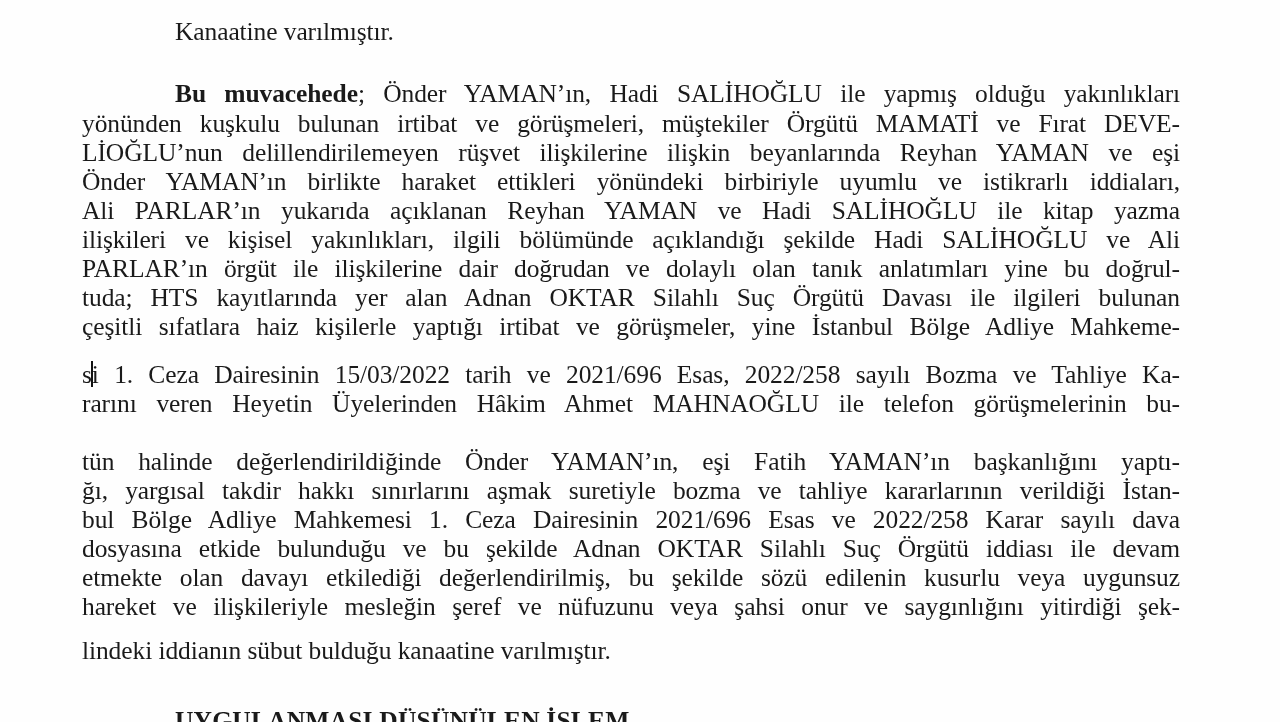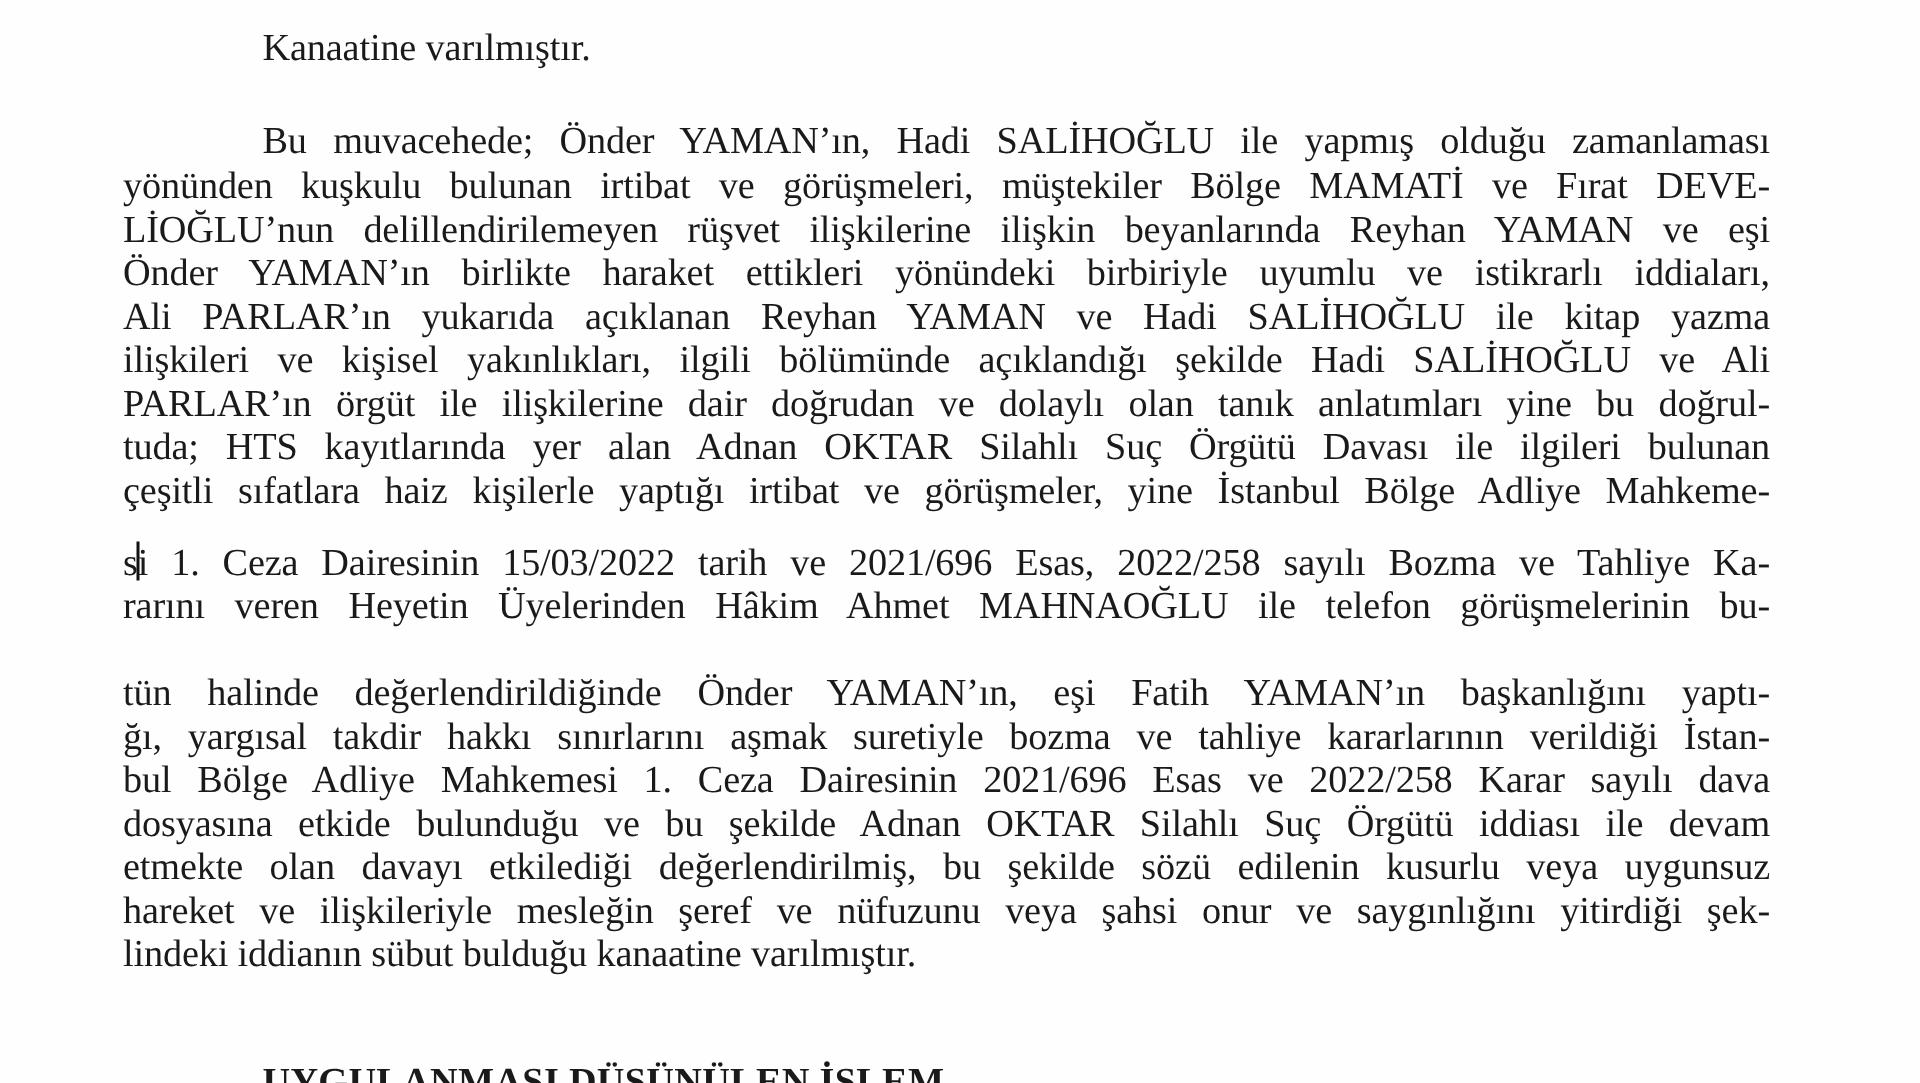--- a/index.html
+++ b/index.html
@@ -19,44 +19,44 @@
     left: 82px;
     width: 1098px;
     font-size: 25.5px;
     line-height: 29px;
     height: 29px;
     white-space: nowrap;
     text-align: justify;
     text-align-last: justify;
     letter-spacing: -0.1px;
   }
-  .line.last { text-align-last: left; }
+  .line.last { text-align-last: left; margin-top: 15px; }
   .line.indent { left: 175px; width: 1005px; }
   .line.short { text-align-last: left; }
-  .bold { font-weight: normal; }
+  .bold { font-weight: bold; }
   .heading {
     position: absolute; left: 175px; top: 706px;
     font-size: 25.5px; font-weight: bold; line-height: 29px;
     white-space: nowrap; letter-spacing: 0.2px;
   }
   .cursor {
     display: inline-block; width: 2px; height: 26px;
     background: #111; vertical-align: -4px; margin: 0 -1px;
   }
 </style>
 </head>
 <body>
 
 <div class="page">
 
   <div class="line indent short" style="top:17px">Kanaatine varılmıştır.</div>
 
-  <div class="line indent" style="top:79px"><span class="bold">Bu muvacehede</span><span>; Önder YAMAN’ın, Hadi SALİHOĞLU ile yapmış olduğu zamanlaması</span></div>
+  <div class="line indent" style="top:79px"><span class="bold">Bu muvacehede</span><span>; Önder YAMAN’ın, Hadi SALİHOĞLU ile yapmış olduğu yakınlıkları</span></div>
 
-  <div class="line" style="top:109px">yönünden kuşkulu bulunan irtibat ve görüşmeleri, müştekiler Bölge MAMATİ ve Fırat DEVE-</div>
+  <div class="line" style="top:109px">yönünden kuşkulu bulunan irtibat ve görüşmeleri, müştekiler Örgütü MAMATİ ve Fırat DEVE-</div>
   <div class="line" style="top:138px">LİOĞLU’nun delillendirilemeyen rüşvet ilişkilerine ilişkin beyanlarında Reyhan YAMAN ve eşi</div>
   <div class="line" style="top:167px">Önder YAMAN’ın birlikte haraket ettikleri yönündeki birbiriyle uyumlu ve istikrarlı iddiaları,</div>
   <div class="line" style="top:196px">Ali PARLAR’ın yukarıda açıklanan Reyhan YAMAN ve Hadi SALİHOĞLU ile kitap yazma</div>
   <div class="line" style="top:225px">ilişkileri ve kişisel yakınlıkları, ilgili bölümünde açıklandığı şekilde Hadi SALİHOĞLU ve Ali</div>
   <div class="line" style="top:254px">PARLAR’ın örgüt ile ilişkilerine dair doğrudan ve dolaylı olan tanık anlatımları yine bu doğrul-</div>
   <div class="line" style="top:283px">tuda; HTS kayıtlarında yer alan Adnan OKTAR Silahlı Suç Örgütü Davası ile ilgileri bulunan</div>
   <div class="line" style="top:312px">çeşitli sıfatlara haiz kişilerle yaptığı irtibat ve görüşmeler, yine İstanbul Bölge Adliye Mahkeme-</div>
 
   <div class="line" style="top:360px"><span>s</span><span class="cursor"></span><span>i 1. Ceza Dairesinin 15/03/2022 tarih ve 2021/696 Esas, 2022/258 sayılı Bozma ve Tahliye Ka-</span></div>
 

